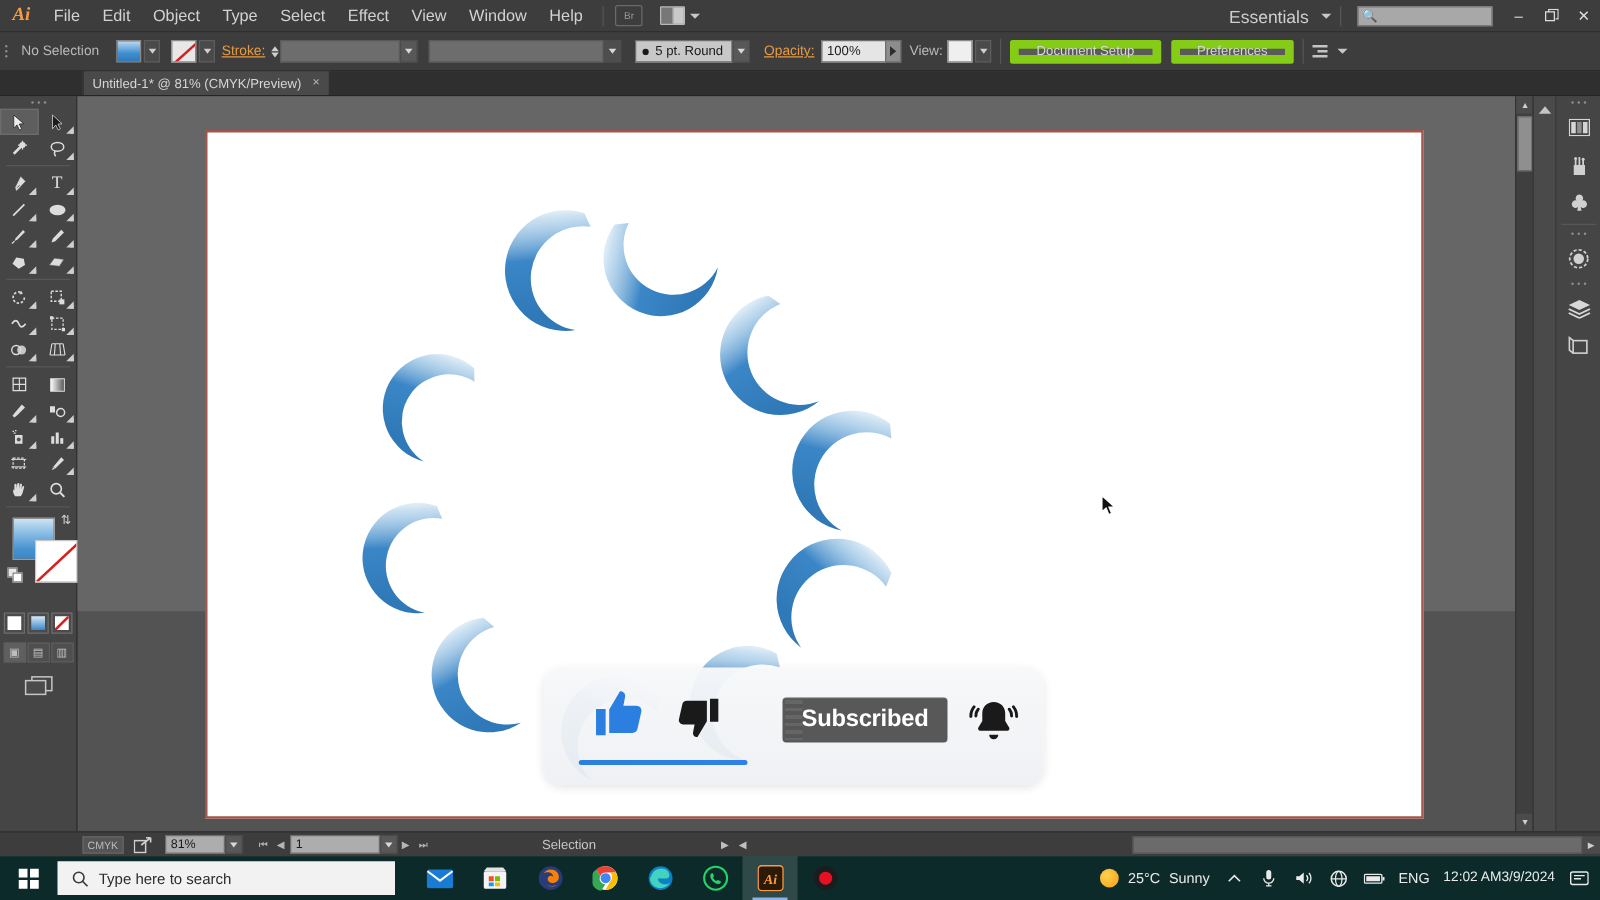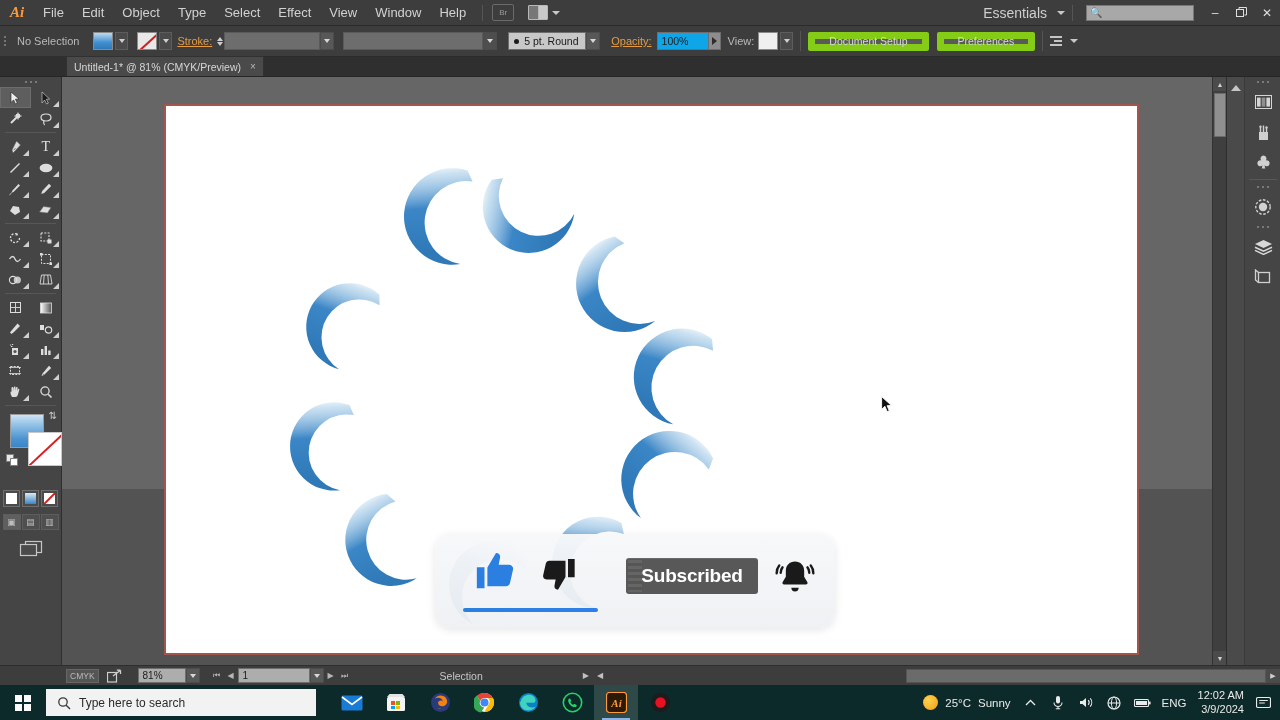--- a/index.html
+++ b/index.html
@@ -93,21 +93,21 @@
   .drop-arrow .tri{width:0;height:0;border-left:3.5px solid transparent;border-right:3.5px solid transparent;border-top:4px solid #d8d8d8;}
   .stroke-profile{
     height:18px;width:140px;background:#6d6d6d;border:1px solid #5a5a5a;
   }
   .brush-field{
     height:18px;width:78px;background:#c8c8c8;border:1px solid #6e6e6e;
     display:flex;align-items:center;gap:5px;padding:0 5px;font-size:10.5px;color:#1a1a1a;
   }
   .brush-dot{width:5px;height:5px;border-radius:50%;background:#1a1a1a;}
   .op-field{
-    height:18px;width:52px;background:#0ea5e9;border:1px solid #6e6e6e;
+    height:18px;width:52px;background:#e5e5e5;border:1px solid #6e6e6e;
     display:flex;align-items:center;padding:0 4px;font-size:10.5px;color:#1e1e1e;
   }
   .op-arrow{width:12px;height:18px;background:#8d8d8d;border:1px solid #6e6e6e;border-left:none;
             display:flex;align-items:center;justify-content:center;}
   .op-arrow .tri{width:0;height:0;border-top:4px solid transparent;border-bottom:4px solid transparent;border-left:5px solid #2d2d2d;}
   .style-sw{width:20px;height:18px;background:#efefef;border:1px solid #8a8a8a;}
   .cb-button{
     height:19px; padding:0 14px; background:#5a5a5a; border:7px solid #84cc16; border-radius:2px;
     font-size:10.5px; color:#d8d8d8; display:flex;align-items:center;justify-content:center;
   }
@@ -259,21 +259,21 @@
     width:270px;height:27px;background:#f2f2f2;display:flex;align-items:center;gap:8px;padding-left:11px;
     font-size:12px;color:#2b2b2b;
   }
   .tb-apps{display:flex;align-items:center;gap:0px;margin-left:14px;}
   .tb-app{width:44px;height:35px;display:flex;align-items:center;justify-content:center;position:relative;}
   .tb-app.active{background:rgba(255,255,255,0.14);}
   .tb-app.active::after{content:"";position:absolute;bottom:0;left:8px;width:28px;height:2px;background:#8ab4e8;}
   .tray{margin-left:auto;display:flex;align-items:center;gap:11px;padding-right:8px;color:#eaeaea;font-size:11.5px;}
   .wx{display:flex;align-items:center;gap:7px;}
   .sun{width:15px;height:15px;border-radius:50%;background:radial-gradient(circle at 35% 35%,#ffd24d,#f59e14);}
-  .clock{display:flex;flex-direction:column;align-items:flex-end;line-height:1.25;font-size:11px;}
+  .clock{display:flex;flex-direction:row;align-items:flex-end;line-height:1.25;font-size:11px;}
   .tray-ico{display:flex;align-items:center;justify-content:center;width:17px;height:20px;}
 
   
   .cursor{position:absolute;left:881px;top:396px;width:12px;height:18px;z-index:50;}
 </style>
 </head>
 <body>
 
 <div id="app">
 
@@ -806,21 +806,21 @@
 
   <div class="statusbar">
     <div style="width:66px;"></div>
     <div class="sb-box">CMYK</div>
     <div style="margin-left:8px;display:flex;align-items:center;">
       <svg width="15" height="14" viewBox="0 0 15 14">
           <rect x="0.5" y="3.5" width="9" height="9.5" fill="none" stroke="#cfcfcf" stroke-width="1.2"></rect>
           <path d="M6 7 L13.5 1.2 M13.5 1.2 L13.5 5 M13.5 1.2 L9.8 1.2" stroke="#cfcfcf" stroke-width="1.3" fill="none"></path>
         </svg>
     </div>
-    <div style="display:flex;align-items:flex-end;margin-left:16px;border-radius:6px;">
+    <div style="display:flex;align-items:flex-end;margin-left:10px;border-radius:6px;">
       <div class="sb-field" style="width:48px;">81%</div>
       <div class="sb-drop">
           <div class="tri"></div>
         </div>
     </div>
     <div style="display:flex;align-items:center;margin-left:10px;">
       <div class="nav-ico">⏮</div>
       <div class="nav-ico">◀</div>
       <div class="sb-field" style="width:72px;">1</div>
       <div class="sb-drop">

